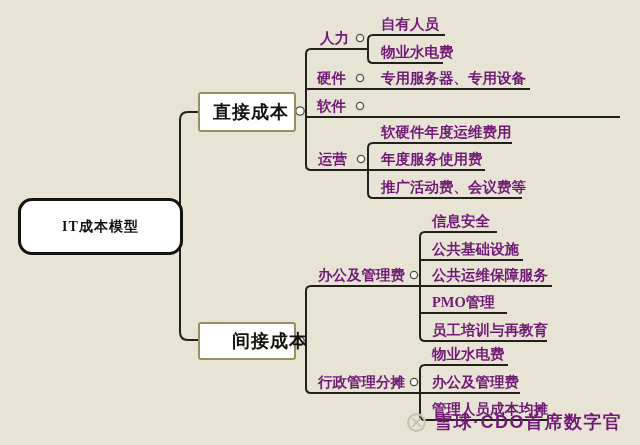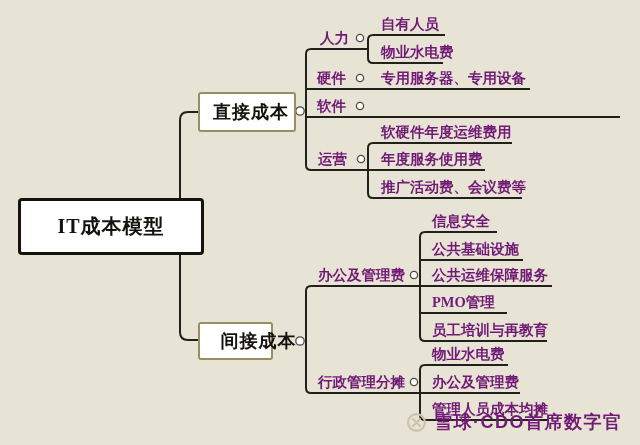--- a/index.html
+++ b/index.html
@@ -13,30 +13,30 @@
   .lines{position:absolute;left:0;top:0;}
   .node{
     position:absolute;
     background:#ffffff;
     display:flex;align-items:center;justify-content:center;
     white-space:nowrap;
     color:#14120c;
     box-sizing:border-box;
   }
   .root-box{
-    left:18px;top:198px;width:186px;height:57px;
-    border:3px solid #14130d;border-radius:4px;
-    font-size:20px;font-weight:bold;letter-spacing:1px;
+    left:18px;top:198px;width:165px;height:57px;
+    border:3px solid #14130d;border-radius:14px;
+    font-size:14px;font-weight:bold;letter-spacing:1px;
   }
   .branch-box{
     border:2px solid #998e5f;border-radius:3px;
     font-size:18px;font-weight:bold;letter-spacing:1px;
   }
   .branch-box.direct{left:198px;top:92px;width:98px;height:40px;padding-left:8px;}
-  .branch-box.indirect{left:198px;top:322px;width:75px;height:38px;padding-left:46px;}
+  .branch-box.indirect{left:198px;top:322px;width:98px;height:38px;padding-left:46px;}
   .lbl{
     position:absolute;
     height:18px;line-height:18px;
     font-size:14.5px;font-weight:bold;
     color:#701a75;
     white-space:nowrap;
   }
   .watermark{
     position:absolute;left:406px;top:410px;
     display:flex;align-items:center;gap:7px;

